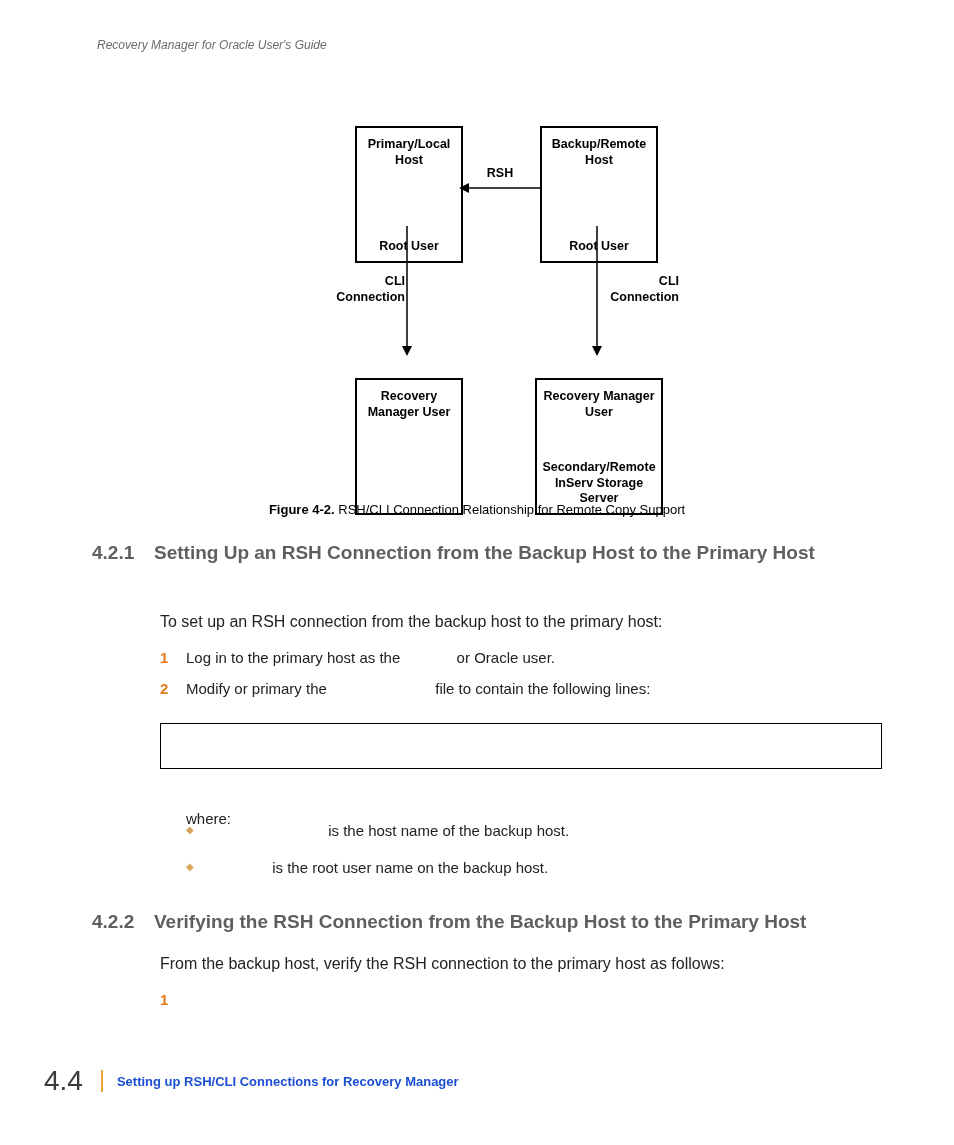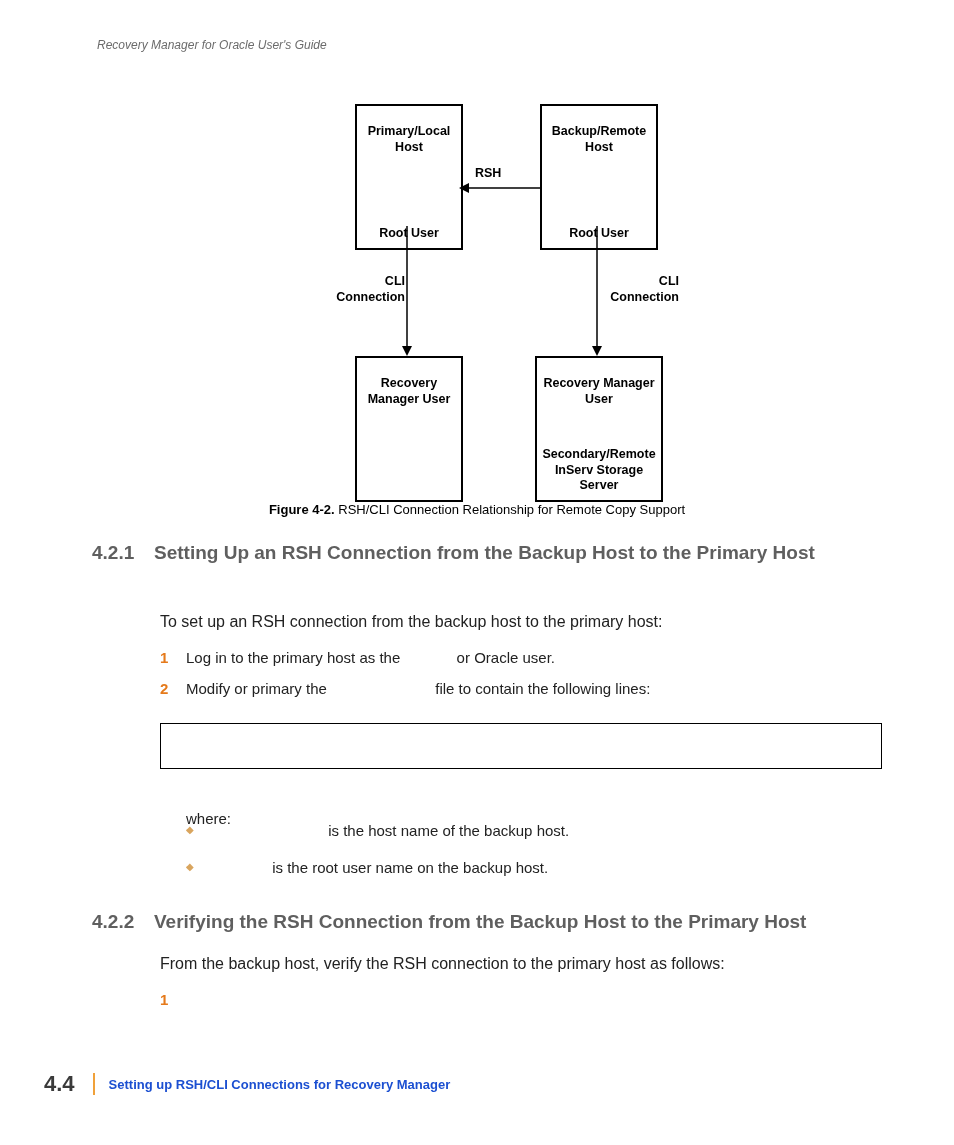--- a/index.html
+++ b/index.html
@@ -32,28 +32,30 @@
     position: absolute;
     border: 2px solid #000;
     text-align: center;
     background: #fff;
     font-weight: 700;
     font-size: 12.5px;
     line-height: 1.25;
     display: flex;
     flex-direction: column;
     justify-content: space-between;
-    padding: 18px 2px 6px 2px;
+    padding: 9px 2px 6px 2px;
+    margin-top: 22px;
   }
   .dbox .top { }
   .dbox .bot { }
   .dlabel {
     position: absolute;
     font-weight: 700;
     font-size: 12.5px;
+    text-align: center;
     line-height: 1.25;
   }
   svg.conn { position: absolute; overflow: visible; }
   .fig-caption {
     position: absolute;
     top: 502px;
     left: 0;
     width: 954px;
     text-align: center;
     font-size: 13px;
@@ -130,22 +132,22 @@
   }
   .gap-inline { display: inline-block; }
   .footer {
     position: absolute;
     bottom: 48px;
     left: 44px;
     display: flex;
     align-items: center;
   }
   .footer .pagenum {
-    font-size: 22px;
-    font-weight: 700;
+    font-size: 28px;
+    font-weight: 400;
     color: #3a3a3a;
     margin-right: 18px;
   }
   .footer .vdiv {
     width: 2px;
     height: 22px;
     background: #f0a13a;
     margin-right: 14px;
   }
   .footer .chapter {

